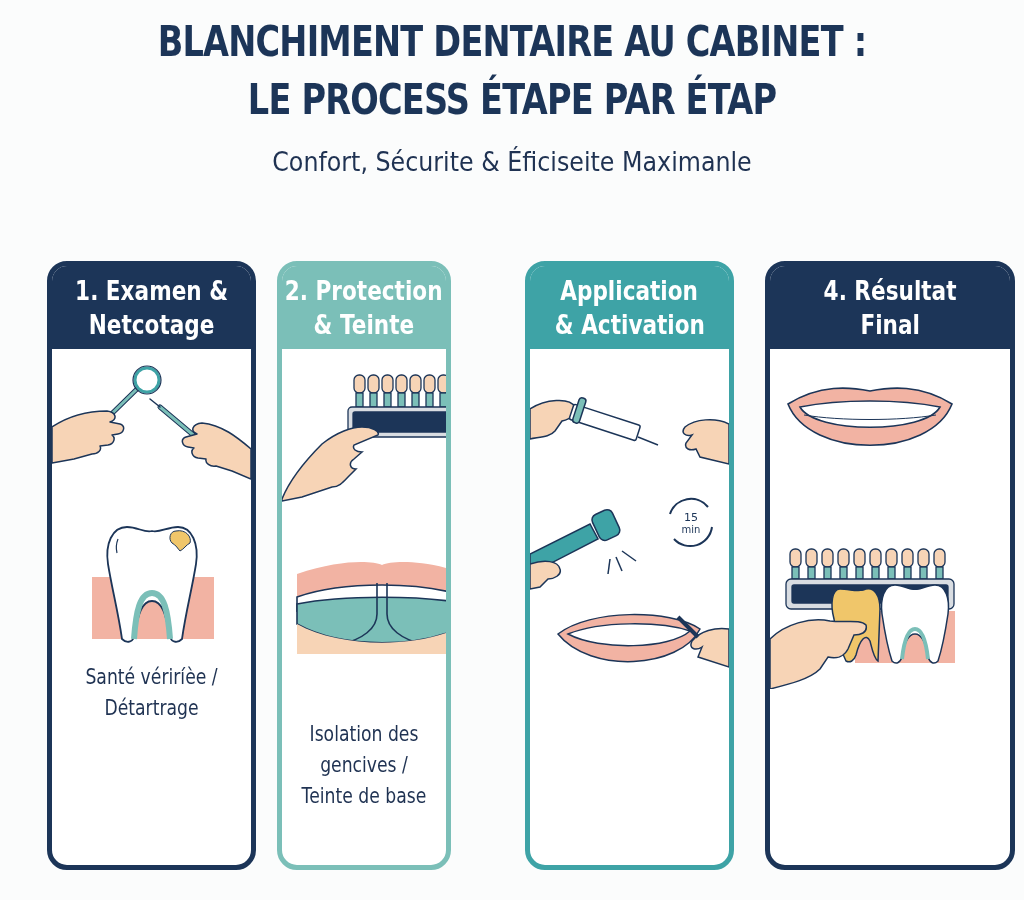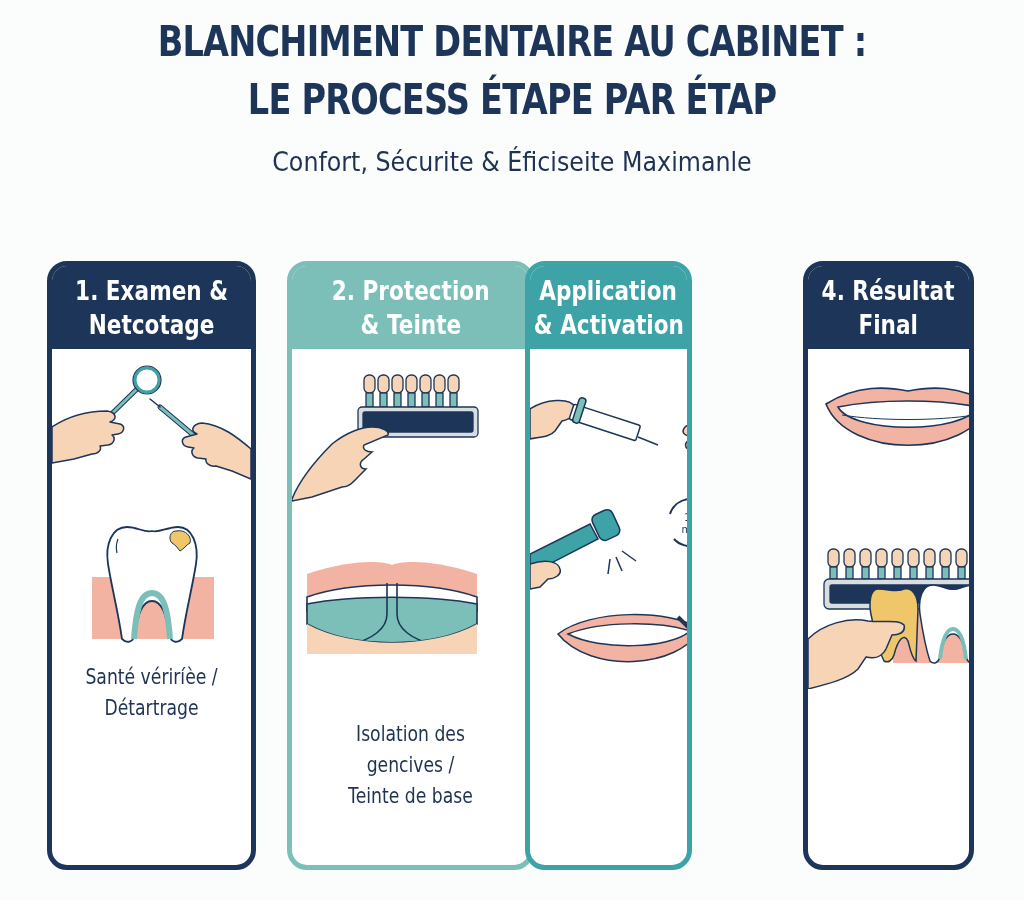--- a/index.html
+++ b/index.html
@@ -29,23 +29,23 @@
     color: #ffffff; font-family: "DejaVu Sans", sans-serif; font-weight: bold; font-size: 27px; line-height: 34px;
   }
   .card .head span { display: block; transform: scaleX(0.8); white-space: nowrap; }
   .card .illus { position: absolute; left: 0; top: 83px; width: 199px; height: 340px; }
   .card .caption {
     position: absolute; left: 0; right: 0; text-align: center; font-family: "DejaVu Sans", sans-serif;
     font-size: 21px; line-height: 31px; color: #1f3252;
   }
   .card .caption span { display: block; transform: scaleX(0.82); white-space: nowrap; }
   #card-1 { left: 47px; width: 209px; --c: #1c3558; }
-  #card-2 { left: 287px; width: 247px; --c: #7bbfb8; }
-  #card-3 { left: 525px; width: 167px; --c: #3ea3a6; }
-  #card-4 { left: 803px; width: 171px; --c: #1c3558; }
+  #card-2 { left: 277px; width: 174px; --c: #7bbfb8; }
+  #card-3 { left: 525px; width: 209px; --c: #3ea3a6; }
+  #card-4 { left: 765px; width: 250px; --c: #1c3558; }
 </style>
 </head>
 <body>
 
 <div class="title l1">BLANCHIMENT DENTAIRE AU CABINET :</div>
 <div class="title l2">LE PROCESS ÉTAPE PAR ÉTAP</div>
 <div class="subtitle">Confort, Sécurite &amp; Éficiseite Maximanle</div>
 
 <div class="card" id="card-1">
   <div class="head">

